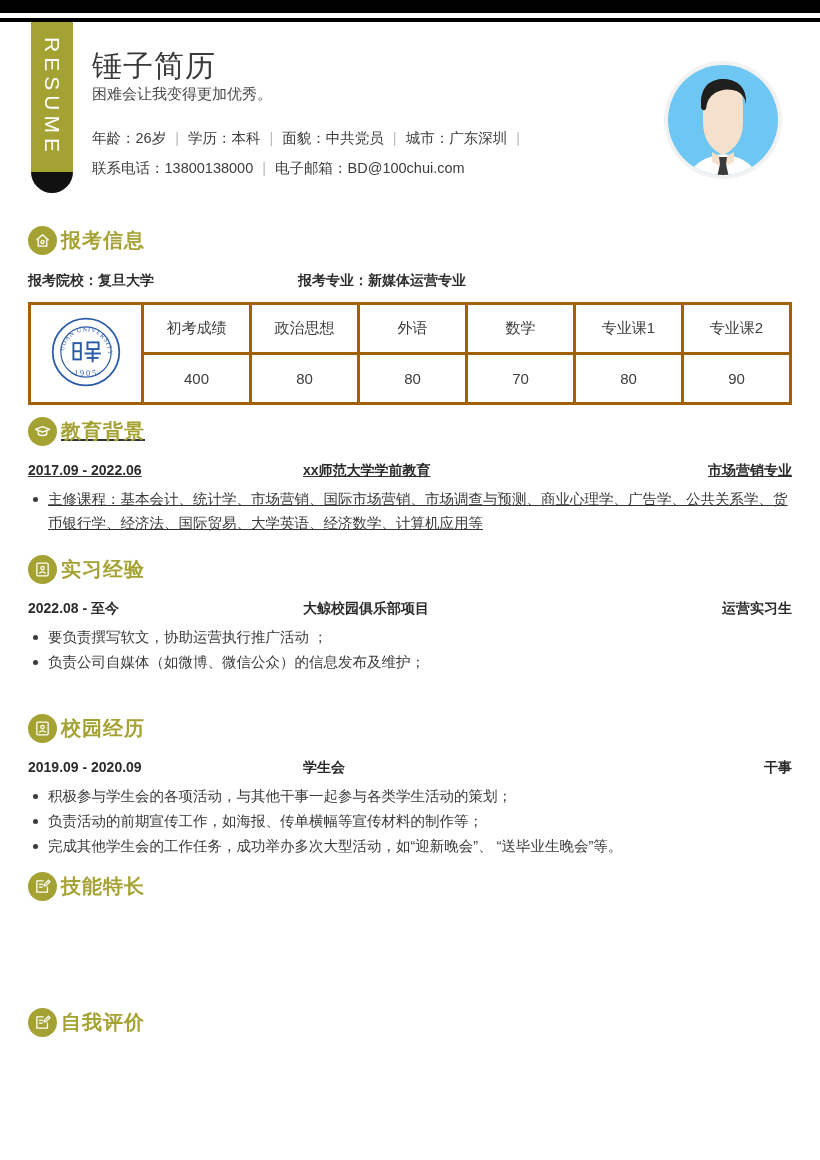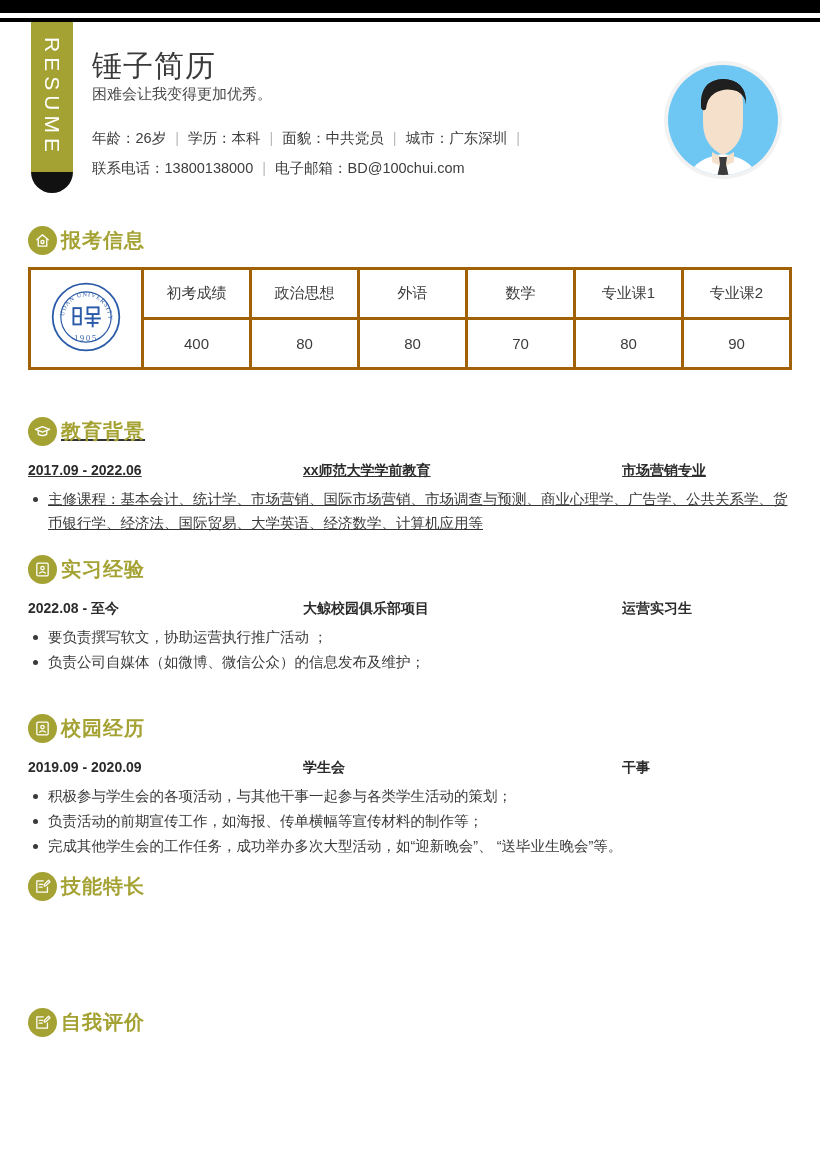--- a/index.html
+++ b/index.html
@@ -164,21 +164,21 @@
   
   .entry-head {
     display: flex;
     margin-top: 16px;
     font-size: 14px;
     font-weight: bold;
     color: #2b2b2b;
   }
   .eh-date   { width: 275px; }
   .eh-org    { flex: 1; text-align: left; }
-  .eh-role   { width: 170px; text-align: left; }
+  .eh-role   { width: 170px; text-align: right; }
 
   ul.bullets {
     margin: 7px 0 0 0;
     padding: 0;
     list-style: none;
   }
   ul.bullets li {
     position: relative;
     padding-left: 20px;
     font-size: 14.5px;
@@ -260,20 +260,24 @@
     <span class="sec-icon">
       <svg width="17" height="17" viewBox="0 0 24 24" fill="none" stroke="#ffffff" stroke-width="1.9" stroke-linecap="round" stroke-linejoin="round">
         <path d="M4 11 L12 4 L20 11"></path>
         <path d="M6 11 L6 20 L18 20 L18 11"></path>
         <circle cx="12" cy="14" r="2.2"></circle>
       </svg>
     </span>
     <span class="sec-title">报考信息</span>
   </div>
 
+  <div class="apply-row">
+    <div class="apply-school">报考院校：复旦大学</div>
+    <div class="apply-major">报考专业：新媒体运营专业</div>
+  </div>
 
   <table class="score-table">
     <tbody>
         <tr>
       <td class="logo-cell" rowspan="2">
         <svg width="74" height="74" viewBox="0 0 100 100">
           <circle cx="50" cy="50" r="45" fill="none" stroke="#2b5ba8" stroke-width="2.4"></circle>
           <circle cx="50" cy="50" r="34" fill="none" stroke="#2b5ba8" stroke-width="1.6"></circle>
           <path id="arcTop" d="M 20 52 A 30 30 0 0 1 80 52" fill="none"></path>
           <text font-size="8.5" fill="#2b5ba8" letter-spacing="1.1" font-family="'Liberation Serif',serif">

